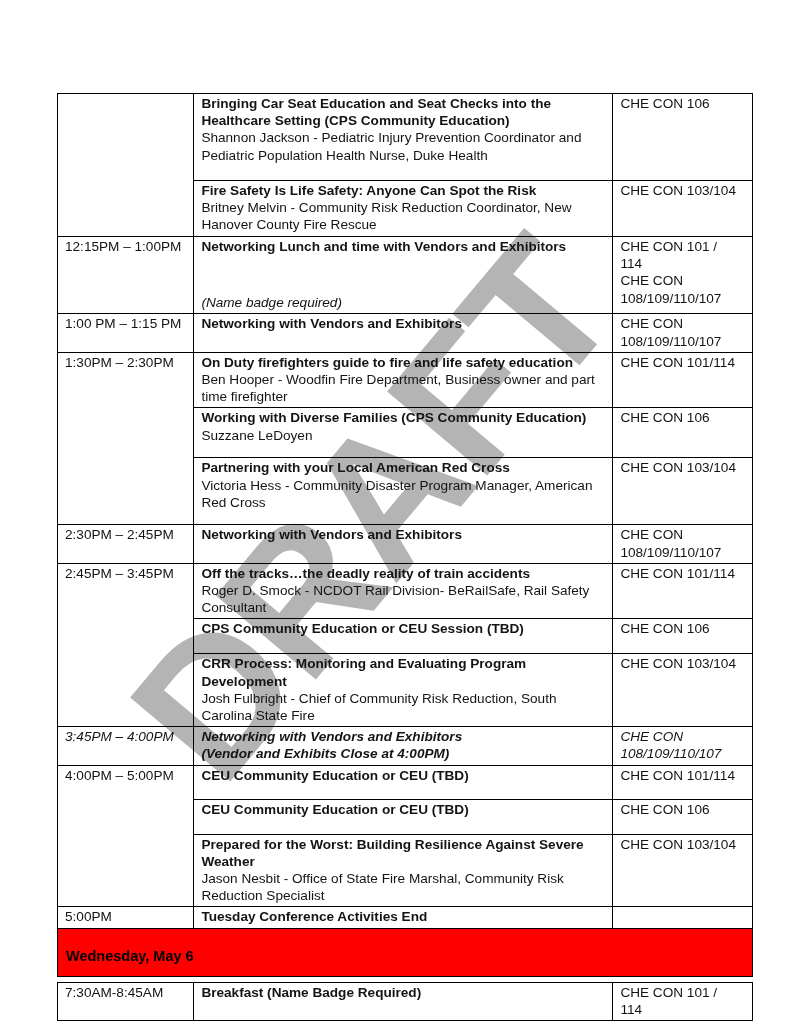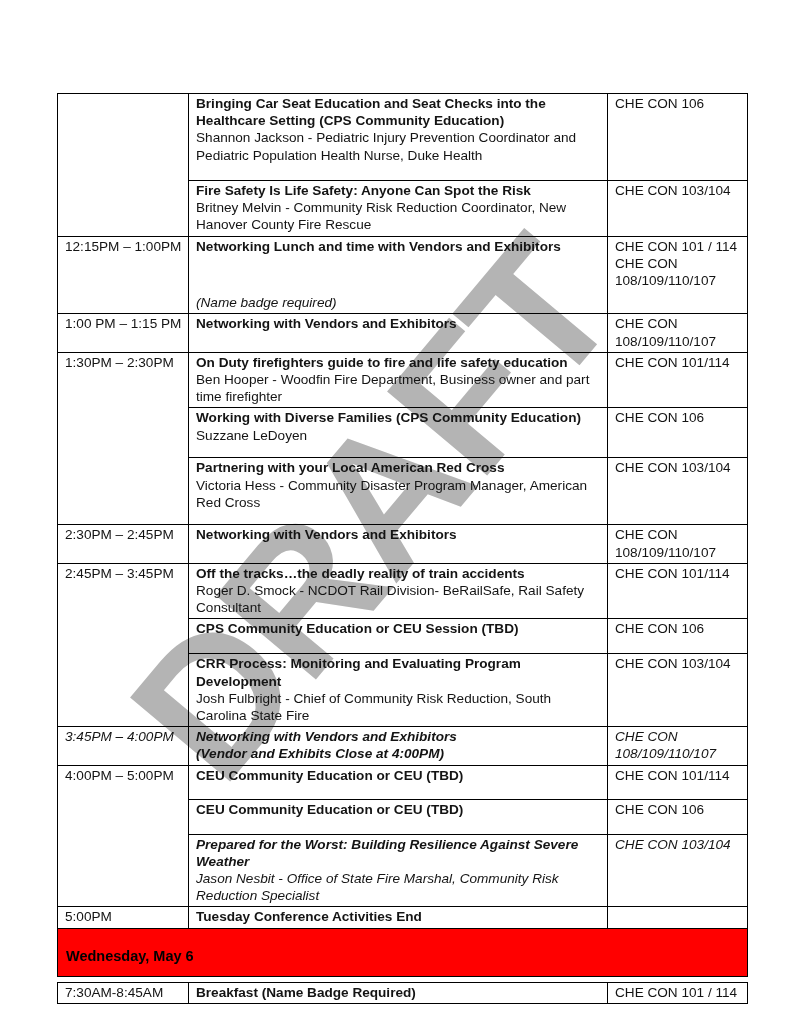--- a/index.html
+++ b/index.html
@@ -18,21 +18,21 @@
     font-family:"Liberation Sans", sans-serif;
   }
 
   table.schedule{
     position:absolute;left:57px;top:93px;
     border-collapse:collapse;table-layout:fixed;z-index:1;background:transparent;
   }
   .schedule td{
     border:1.5px solid #000;
     vertical-align:top;
-    padding:1px 6px 2px 7px;
+    padding:1px 12px 2px 7px;
     font-size:13.6px;line-height:17.2px;color:#141414;
     overflow:hidden;
   }
   .schedule td.time{white-space:nowrap;}
   .schedule td.room{white-space:pre-line;}
   .schedule .line{min-height:1px;}
   .schedule .b{font-weight:bold;}
   .schedule .i{font-style:italic;margin-top:39px;}
   .schedule td.banner{
     font-weight:bold;font-size:14.5px;
@@ -151,21 +151,21 @@
             <div class="line b">CEU Community Education or CEU (TBD)</div>
           </td>
           <td class="room">CHE CON 101/114</td>
         </tr>
         <tr style="height: 35px;">
           <td class="session">
             <div class="line b">CEU Community Education or CEU (TBD)</div>
           </td>
           <td class="room">CHE CON 106</td>
         </tr>
-        <tr style="height: 55px; font-style: italic;">
+        <tr style="height: 55px;">
           <td class="session">
             <div class="line b">Prepared for the Worst: Building Resilience Against Severe Weather</div>
             <div class="line">Jason Nesbit - Office of State Fire Marshal, Community Risk Reduction Specialist</div>
           </td>
           <td class="room">CHE CON 103/104</td>
         </tr>
         <tr style="height: 20px;">
           <td class="time" rowspan="1">5:00PM</td>
           <td class="session">
             <div class="line b">Tuesday Conference Activities End</div>

